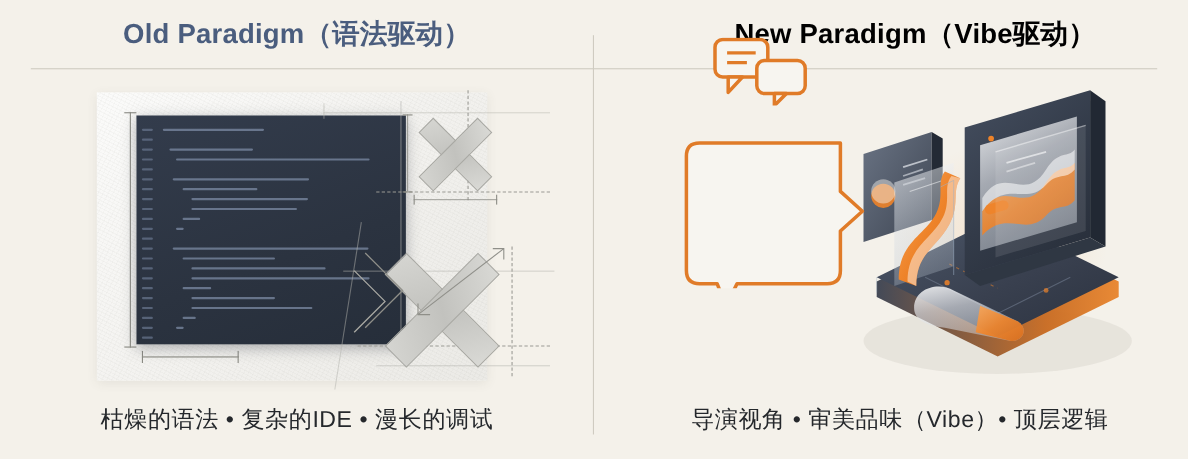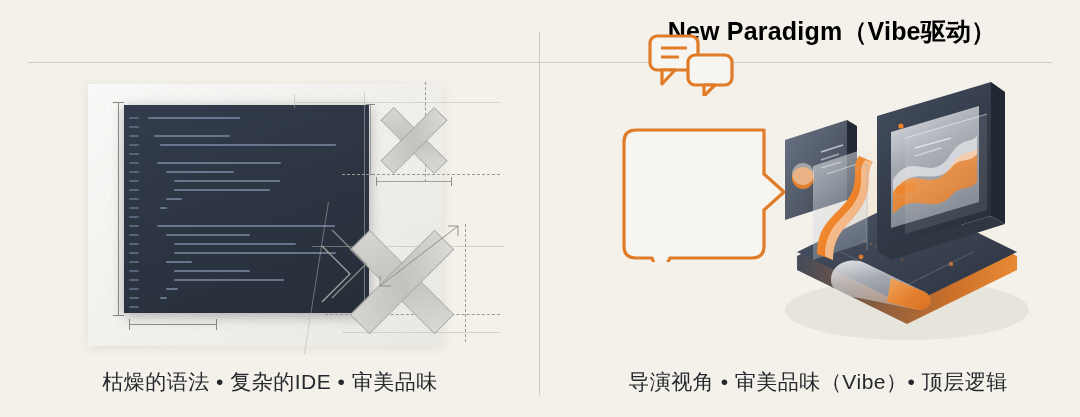--- a/index.html
+++ b/index.html
@@ -214,20 +214,21 @@
     height: 250px;
     background: radial-gradient(closest-side, rgba(240,150,60,0.16), rgba(240,150,60,0) 72%);
     pointer-events: none;
   }
 </style>
 </head>
 <body>
 
 <div id="stage">
 
+  <div class="panel-title" id="title-left">Old Paradigm（语法驱动）</div>
 
   <div class="panel-title" id="title-right">New Paradigm（Vibe驱动）</div>
 
   <div class="hrule"></div>
   <div class="vdivider"></div>
 
   <div id="left-art">
 
     <div id="paper-sheet"></div>
 
@@ -422,17 +423,17 @@
     <svg id="chat-icon" viewBox="0 0 86 62">
       <rect x="2" y="2" width="48" height="34" rx="7" fill="#f7f5f0" stroke="#e07b28" stroke-width="3.2"></rect>
       <path d="M14 36 L14 50 L27 36 Z" fill="#f7f5f0" stroke="#e07b28" stroke-width="3.2" stroke-linejoin="round"></path>
       <line x1="13" y1="14" x2="39" y2="14" stroke="#e07b28" stroke-width="3"></line>
       <line x1="13" y1="23" x2="31" y2="23" stroke="#e07b28" stroke-width="3"></line>
       <rect x="40" y="21" width="44" height="30" rx="7" fill="#f7f5f0" stroke="#e07b28" stroke-width="3.2"></rect>
       <path d="M56 51 L56 62 L67 51 Z" fill="#f7f5f0" stroke="#e07b28" stroke-width="3.2" stroke-linejoin="round"></path>
     </svg>
   </div>
 
-  <div class="caption" id="caption-left">枯燥的语法 • 复杂的IDE • 审美品味</div>
+  <div class="caption" id="caption-left">枯燥的语法 • 复杂的IDE • 漫长的调试</div>
 
   <div class="caption" id="caption-right">导演视角 • 审美品味（Vibe）• 顶层逻辑</div>
 
 </div>
 
 </body></html>

